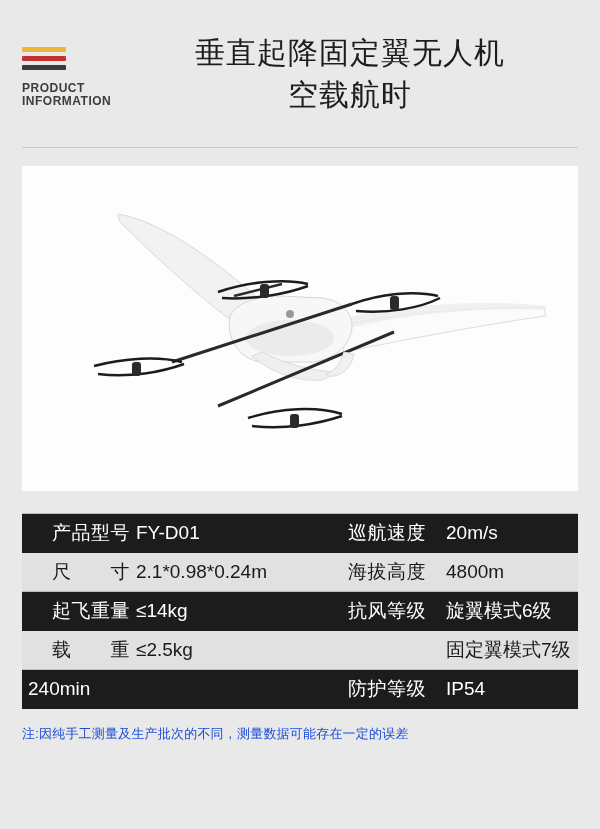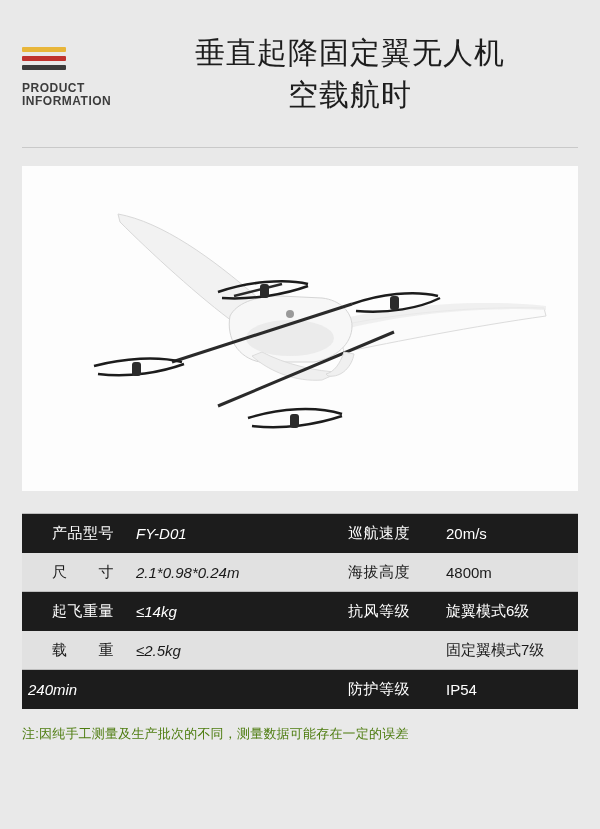--- a/index.html
+++ b/index.html
@@ -101,53 +101,52 @@
     background: #1c1c1c;
     border-bottom: 1px solid #1c1c1c;
   }
   .spec-row.light {
     background: #e1e1e1;
     justify-content: flex-end;
   }
   .cell {
     display: flex;
     align-items: center;
-    font-size: 15px;
+    font-size: 19px;
     box-sizing: border-box;
   }
   .lbl {
     width: 108px;
     flex: 0 0 108px;
     padding-left: 30px;
     letter-spacing: 0.5px;
   }
   .val {
     flex: 1;
     padding-left: 6px;
-    font-style: italic;
   }
   .lbl2 {
     width: 100px;
     flex: 0 0 100px;
     padding-left: 8px;
     letter-spacing: 0.5px;
   }
   .val2 {
     width: 138px;
     flex: 0 0 138px;
     padding-left: 6px;
   }
   .dark .cell { color: #ffffff; }
   .light .cell { color: #1a1a1a; }
 
   
   .note {
     margin: 16px 22px 0 22px;
     font-size: 13px;
-    color: #4d7c0f;
+    color: #1d4ed8;
     letter-spacing: 0.2px;
   }
 </style>
 </head>
 <body>
 
 <div class="page">
 
   <div class="header">
     <div class="brand">

